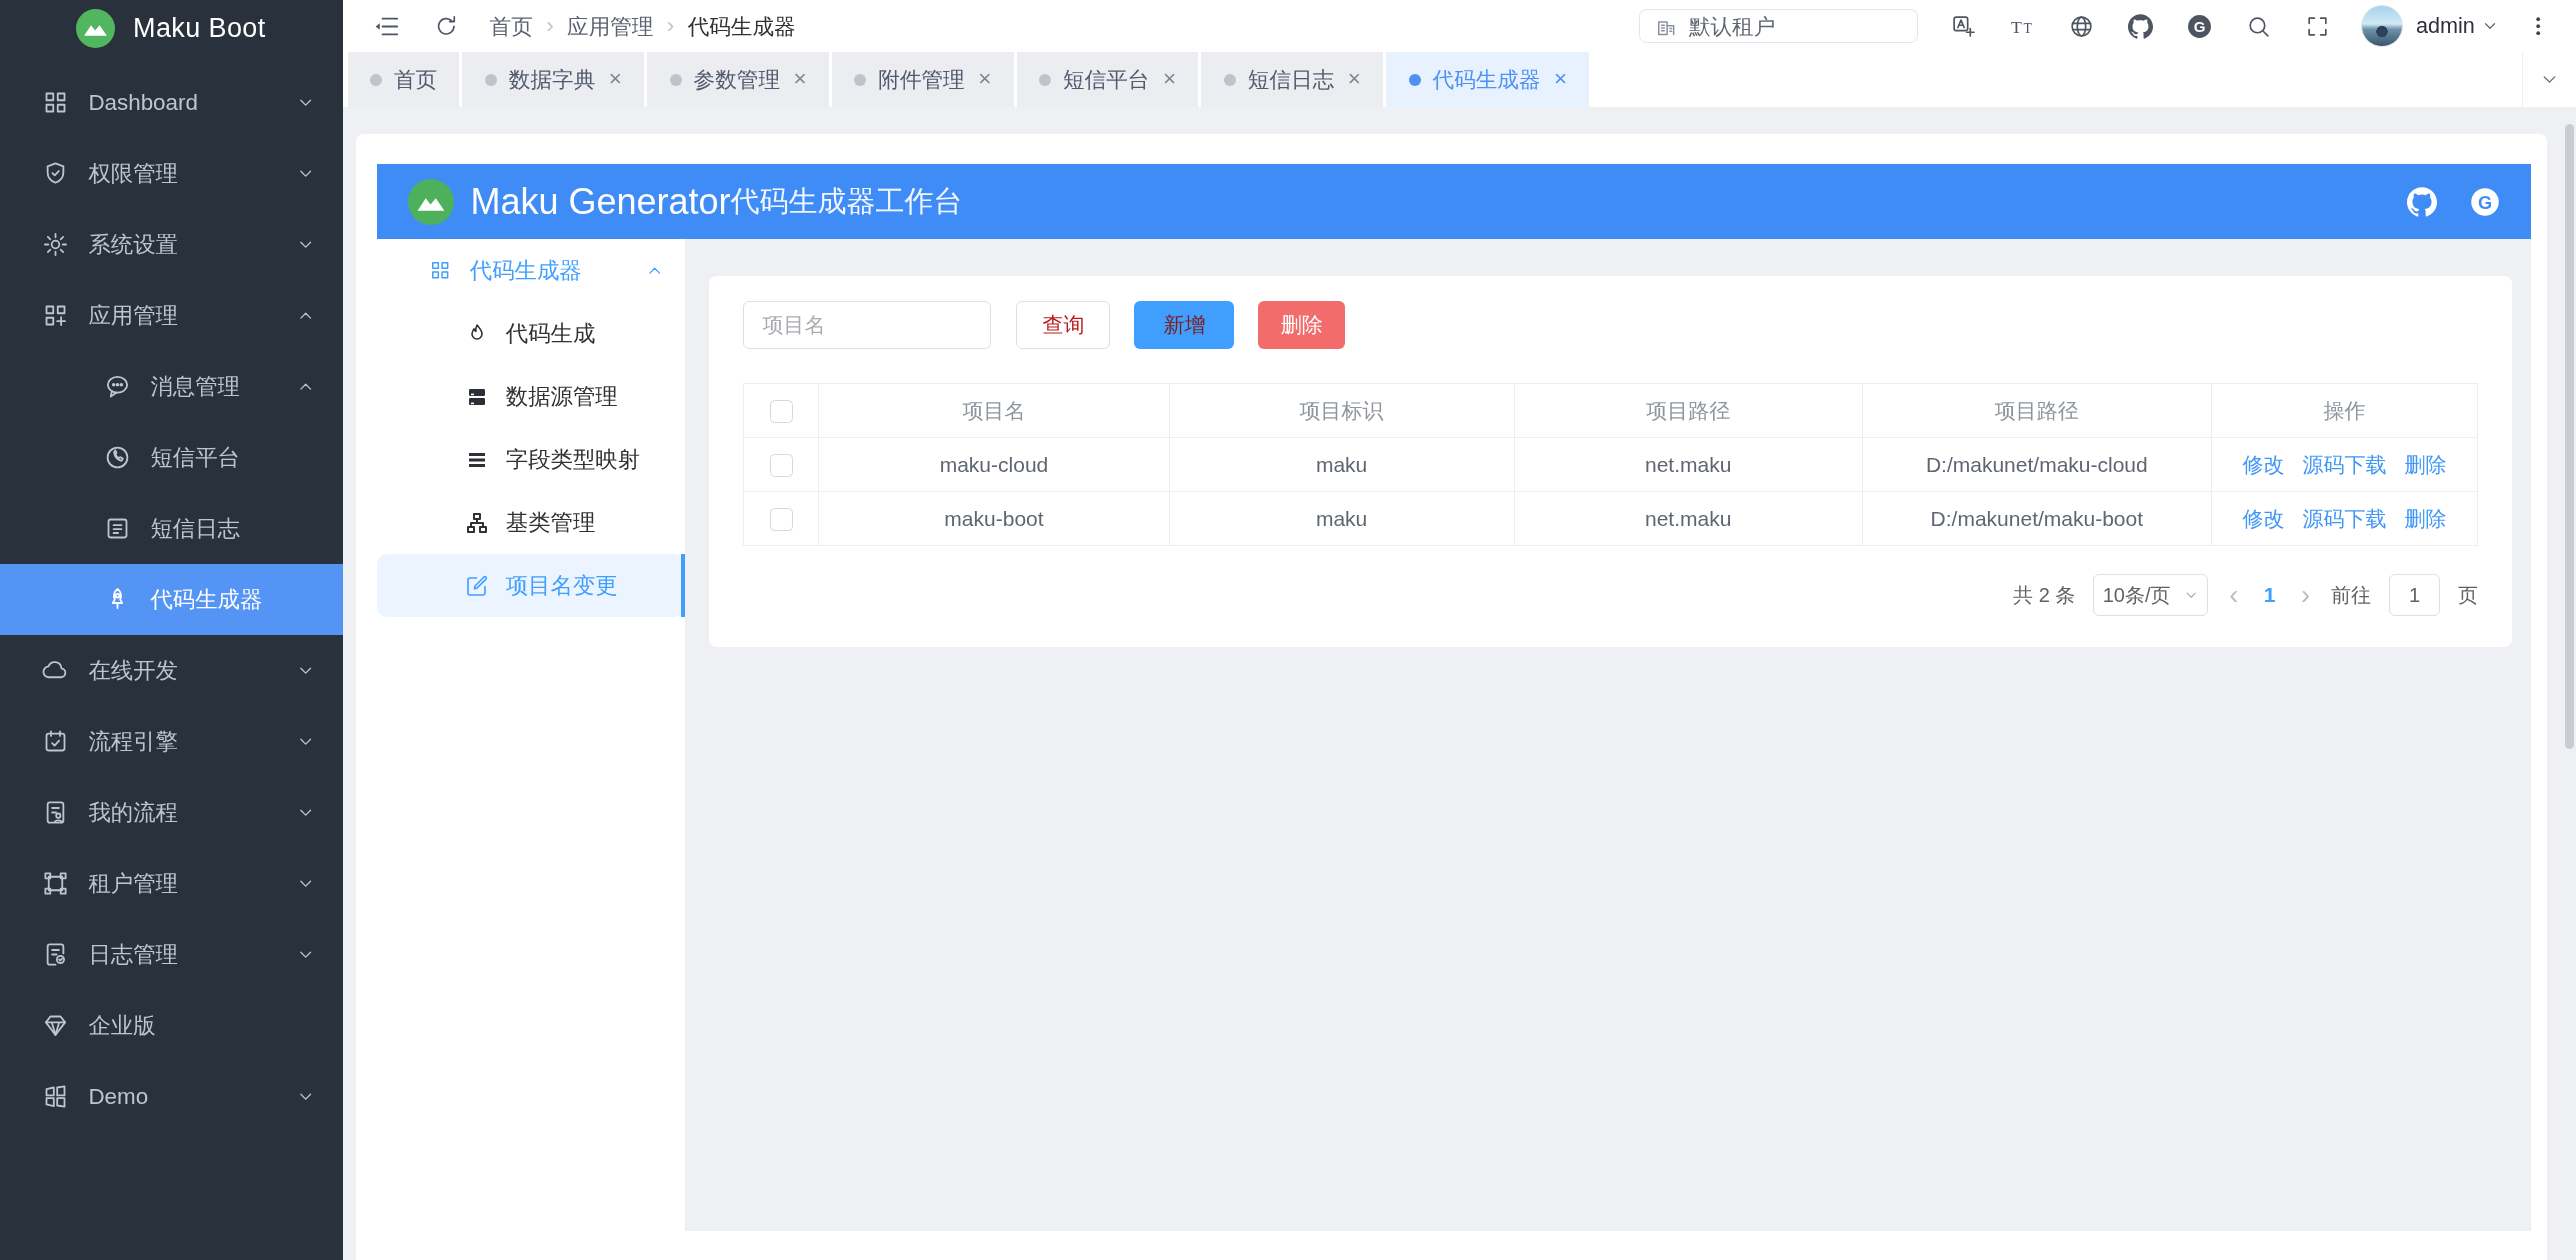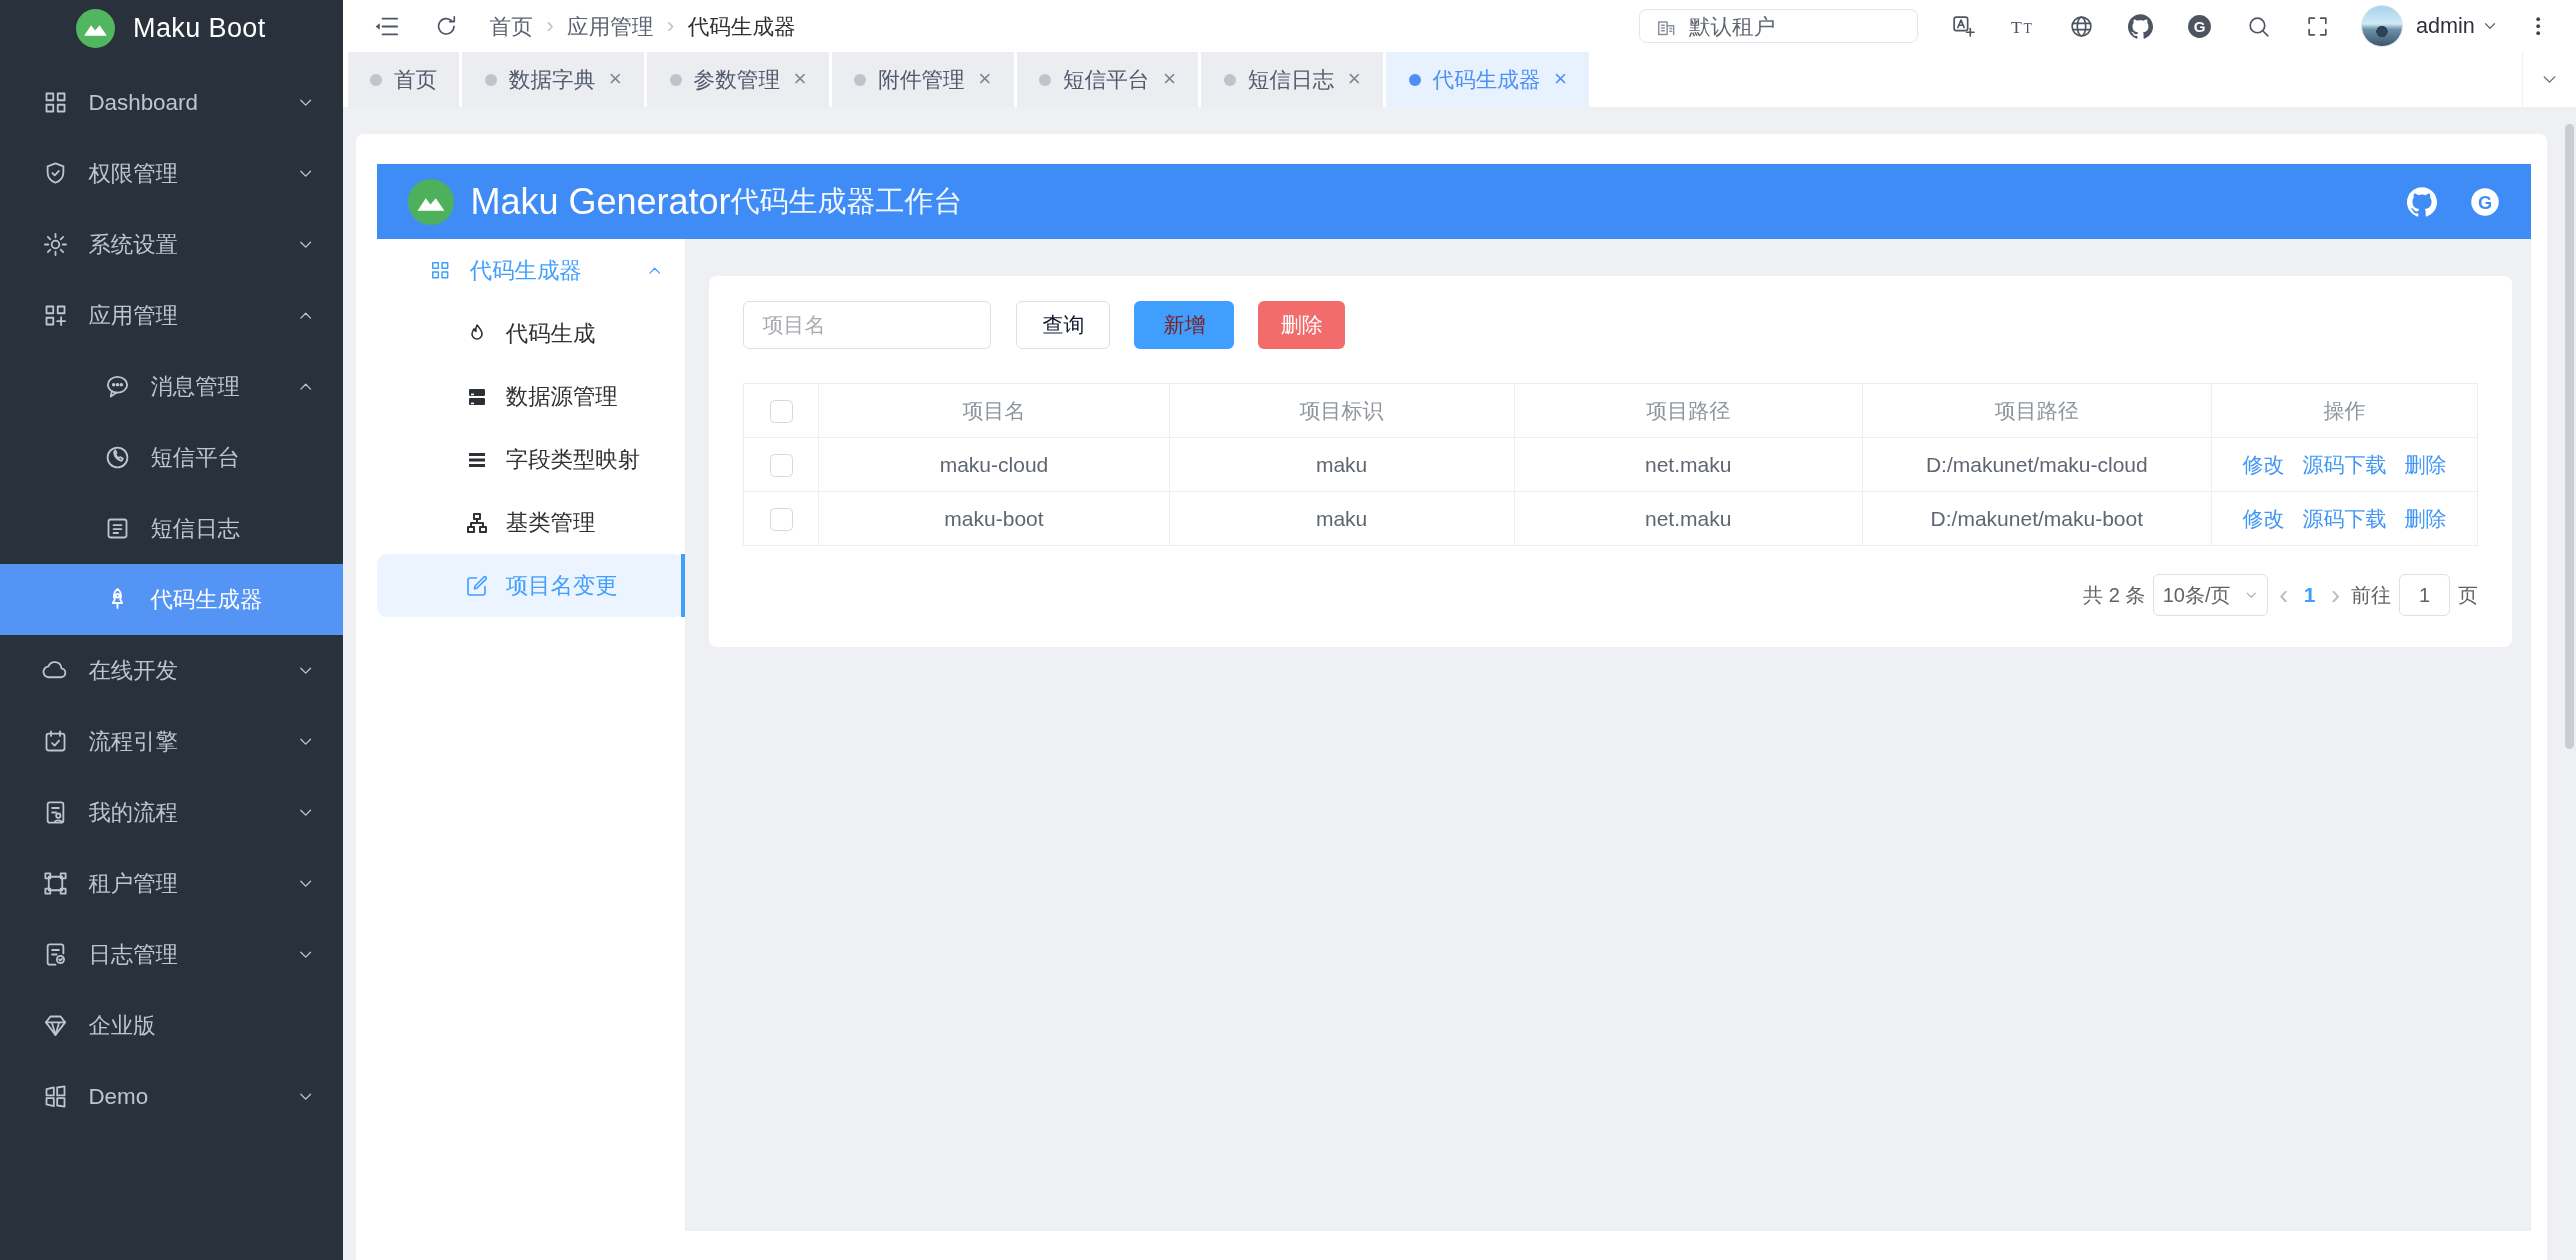--- a/index.html
+++ b/index.html
@@ -80,32 +80,32 @@
   .side-item.active { background:#ecf5ff; color:#409eff;border-radius:10px; }
   .side-item.active::after { content:""; position:absolute; right:0; top:0; bottom:0; width:4.5px; background:#409eff; }
 
   .gen-main { flex:1; background:#eef0f4; padding:37px 18.6px 0 23px; min-width:0; }
   .table-card { background:#fff; border-radius:7.5px; padding:25px 34px 31px; }
 
   .toolbar { display:flex; align-items:center; margin-bottom:34px; }
   .search-input { width:248px; height:48px; border:1.5px solid #dcdfe6; border-radius:6px; font-size:21px; padding:0 18px; color:#606266; outline:none; font-family:inherit; }
   .search-input::placeholder { color:#a8abb2; }
   .btn { height:48px; font-size:21px; border-radius:6px; cursor:pointer; font-family:inherit; }
-  .btn-default { background:#fff; border:1.5px solid #dcdfe6; color:#0f172a; padding:0 25px; margin-left:25px; }
+  .btn-default { background:#fff; border:1.5px solid #dcdfe6; color:#b91c1c; padding:0 25px; margin-left:25px; }
   .btn-primary { background:#409eff; border:none; color:#7f1d1d; padding:0 29px; margin-left:24px; }
   .btn-danger { background:#f26c6c; border:none; color:#fff; padding:0 22.4px; margin-left:24px; }
 
   table.grid { width:100%; border-collapse:collapse; table-layout:fixed; }
   .grid th, .grid td { border:1.5px solid #ebeef5; height:54px; text-align:center; font-size:21px; font-weight:400; }
   .grid th { color:#8f959e; background:#fff; }
   .grid td { color:#5f6672; }
   .cbx { display:inline-block; width:22.4px; height:22.4px; border:1.5px solid #d4d9e0; border-radius:4.5px; vertical-align:middle; cursor:pointer; background:#fff; }
   .oplink { color:#3f96f7; margin:0 9px; cursor:pointer; text-decoration:none; white-space:nowrap; }
 
-  .pager { display:flex; align-items:center; justify-content:flex-end; margin-top:28px; font-size:20px; color:#606266; gap:8px; }
+  .pager { display:flex; align-items:center; justify-content:flex-end; margin-top:28px; font-size:20px; color:#606266; gap:18px; }
   .page-size { width:115px; height:42px; border:1.5px solid #dcdfe6; border-radius:6px; display:flex; align-items:center; justify-content:center; gap:12px; color:#606266; cursor:pointer; }
   .page-size svg { width:16.4px; height:16.4px; color:#a8abb2; }
   .pg-arrow { color:#b6bbc4; font-size:27px; line-height:1; cursor:pointer; padding:0 3px; }
   .pg-cur { color:#409eff; font-weight:bold; font-size:21px; padding:0 4.5px; cursor:pointer; }
   .goto-input { width:51px; height:42px; border:1.5px solid #dcdfe6; border-radius:6px; text-align:center; font-size:20px; color:#606266; outline:none; font-family:inherit; }
 
   .v-scrollbar { position:absolute; right:2.2px; top:124px; width:9px; height:625px; background:#c9ccd3; border-radius:4.5px; }
 </style>
 </head>
 <body>

